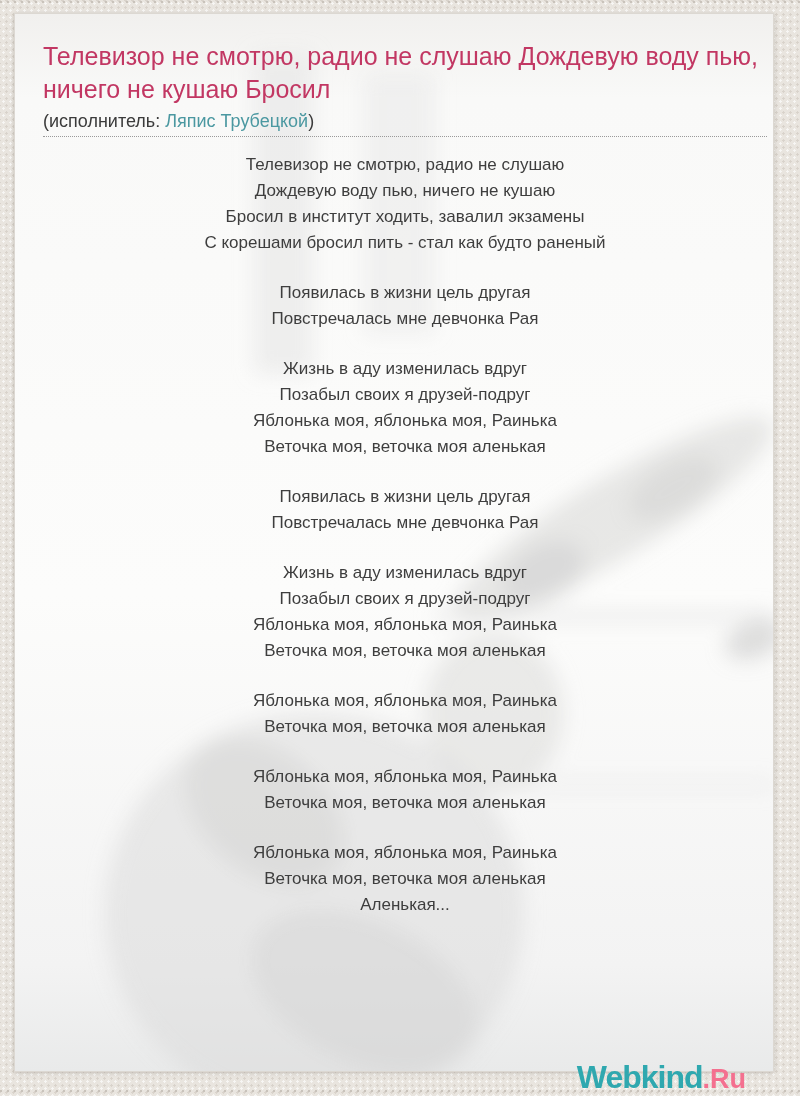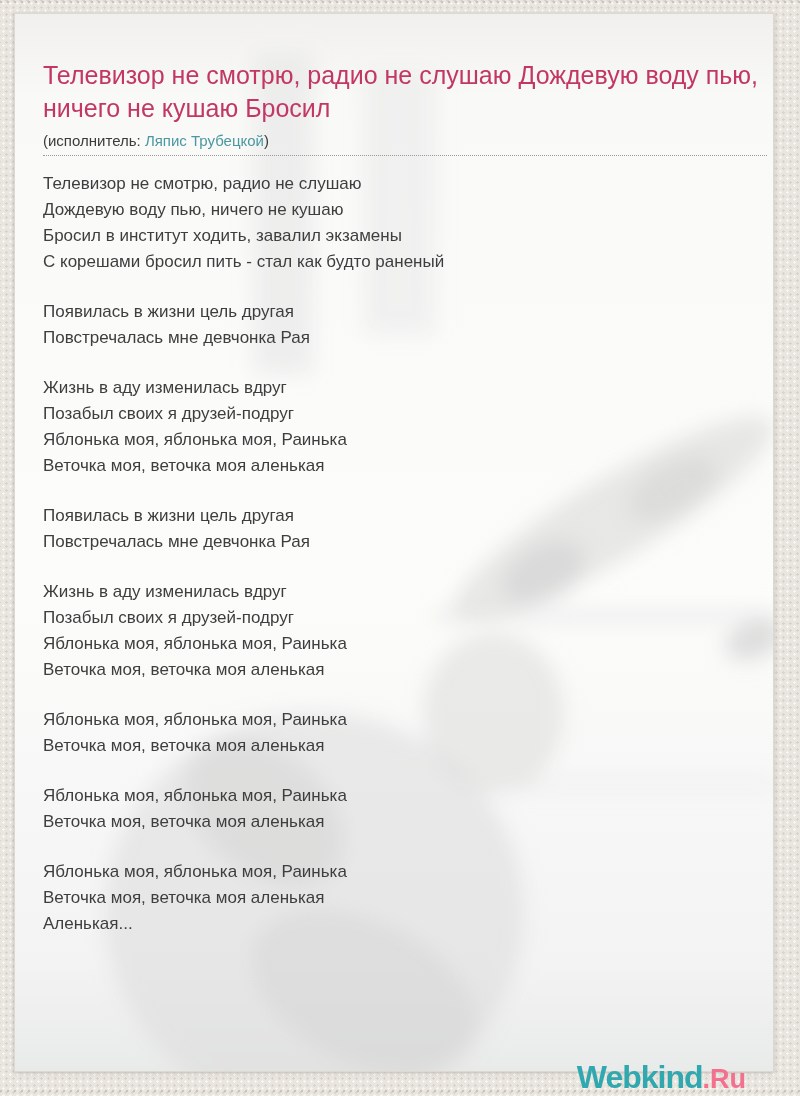--- a/index.html
+++ b/index.html
@@ -46,32 +46,31 @@
     position: absolute;
     left: 0;
     top: 0;
     width: 100%;
     height: 100%;
     pointer-events: none;
   }
   .content {
     position: relative;
     padding: 26px 6px 0 28px;
-    margin-top: 19px;
   }
   h1.title {
     margin: 0 0 6px 0;
     font-size: 25px;
     line-height: 33px;
     font-weight: normal;
     color: #c23763;
     white-space: pre-line;
   }
   .artist-line {
-    font-size: 15px;
+    font-size: 18px;
     line-height: 19px;
     color: #3b3b3b;
   }
   .artist-link {
     color: #4b98a1;
     text-decoration: none;
     cursor: pointer;
   }
   .separator {
     margin-top: 5px;
@@ -79,20 +78,21 @@
   }
   .lyrics {
     margin-top: 15px;
     font-size: 17px;
     line-height: 26px;
     color: #3e3e3e;
   }
   .lyrics p {
     margin: 24px 0 0 0;
     white-space: pre-line;
+    text-align: center;
   }
   .lyrics p:first-child { margin-top: 0; }
 
   .logo {
     position: absolute;
     top: 1061px;
     right: 54px;
     text-align: left;
     line-height: 1;
     cursor: pointer;

